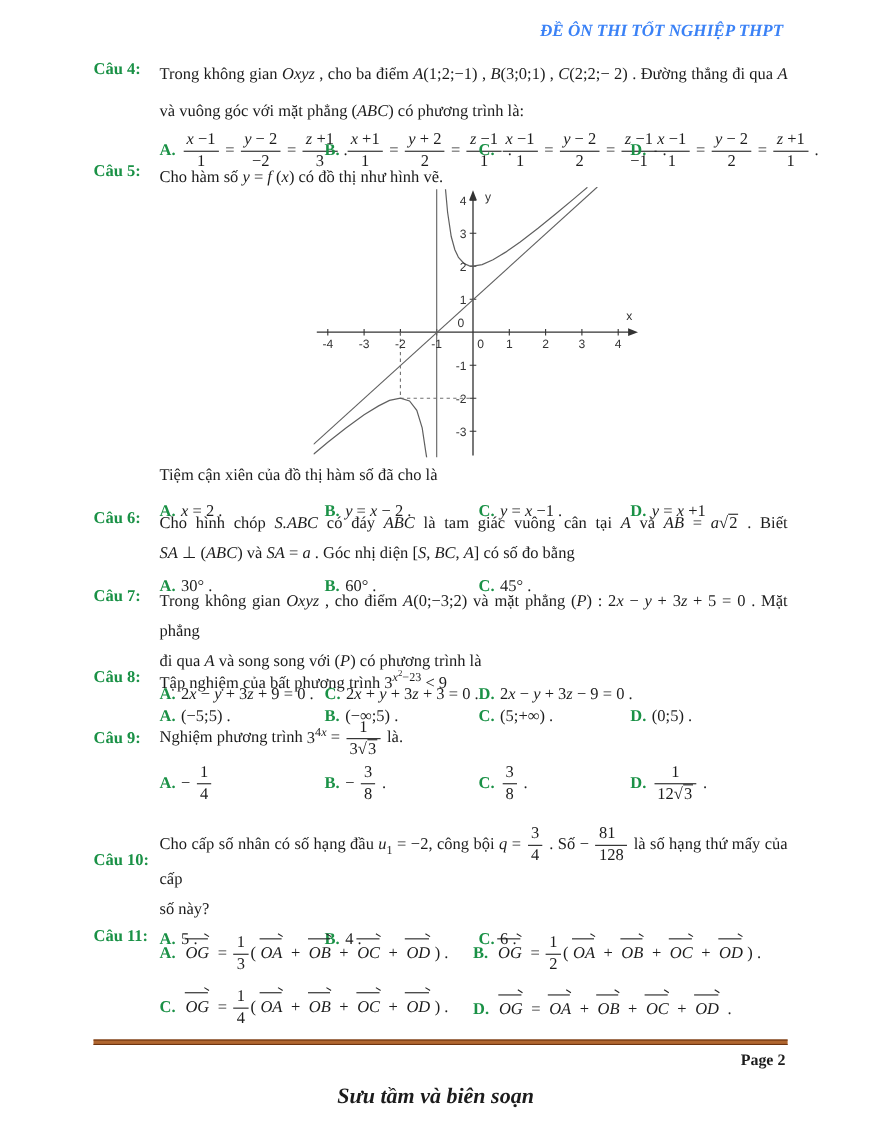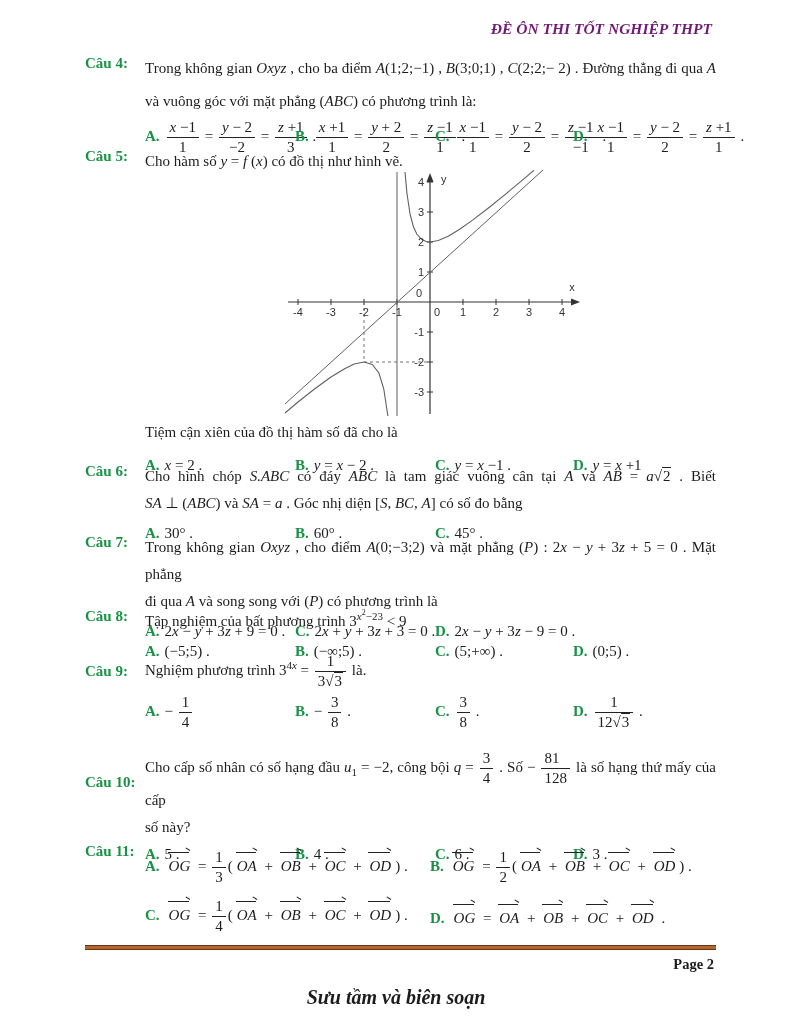--- a/index.html
+++ b/index.html
@@ -1,18 +1,18 @@
 <!DOCTYPE html>
 <html style="--green: #1a9146;"><head>
 <meta charset="utf-8">
 <style>
   html,body{margin:0;padding:0;background:#ffffff;}
   body{width:792px;height:1024px;position:relative;overflow:hidden;
        font-family:"Liberation Serif",serif;color:#1c1c1c;font-size:15px;}
-  .header{position:absolute;top:20px;right:80px;font-weight:bold;font-style:italic;font-size:15.5px;color:#701a75;}
+  .header{position:absolute;top:20px;right:80px;font-weight:bold;font-style:italic;font-size:15.5px;color:#3b82f6;}
   .q{position:absolute;left:85px;right:76px;}
   .qlabel{position:absolute;left:0;top:0;color:var(--green);font-weight:bold;white-space:nowrap;}
   .qbody{margin-left:60px;}
   .qline{line-height:27px;}
   .just{text-align:justify;text-align-last:justify;}
   .mt{margin-top:6px;}
   .opts{display:grid;grid-template-columns:150px 140px 138px auto;align-items:center;margin-top:4px;line-height:25px;}
   .opts2{display:grid;grid-template-columns:285px auto;row-gap:12px;align-items:center;margin-top:6px;line-height:25px;}
   .opt{white-space:nowrap;}
   .ol{color:var(--green);font-weight:bold;margin-right:5px;}
@@ -172,21 +172,20 @@
 
 <div class="q" style="top:750px">
   <span class="qlabel" style="top:24px">Câu 10:</span>
   <div class="qbody">
     <div class="qline just"><span class="tk-r">Cho cấp số nhân có số hạng đầu </span><span class="subw"><span><span class="tk-m">u</span></span><sub><span class="tk-r">1</span></sub></span><span class="tk-r"> = −2, công bội </span><span class="tk-m">q</span><span class="tk-r"> = </span><span class="frac"><span class="fn"><span class="tk-r">3</span></span><span class="fd"><span class="tk-r">4</span></span></span><span class="tk-r"> . Số </span><span class="tk-r">− </span><span class="frac"><span class="fn"><span class="tk-r">81</span></span><span class="fd"><span class="tk-r">128</span></span></span><span class="tk-r"> là số hạng thứ mấy của cấp</span></div>
     <div class="qline"><span class="tk-r">số này?</span></div>
     <div class="opts" style="margin-top:1px">
       <span class="opt"><span class="ol">A.</span><span><span class="tk-r">5 .</span></span></span>
       <span class="opt"><span class="ol">B.</span><span><span class="tk-r">4 .</span></span></span>
       <span class="opt"><span class="ol">C.</span><span><span class="tk-r">6 .</span></span></span>
-      <span class="opt"><span class="ol">D.</span><span><span class="tk-r">3 .</span></span></span>
     </div>
   </div>
 </div>
 
 <div class="q" style="top:843px">
   <span class="qlabel">Câu 11:</span>
   <div class="qbody">
     <div class="opts2">
       <span class="opt"><span class="ol">A.</span><span><span class="vec"><span class="arr"></span><span class="vb">OG</span></span><span class="tk-r"> = </span><span class="frac"><span class="fn"><span class="tk-r">1</span></span><span class="fd"><span class="tk-r">3</span></span></span><span class="tk-r">(</span><span class="vec"><span class="arr"></span><span class="vb">OA</span></span><span class="tk-r"> + </span><span class="vec"><span class="arr"></span><span class="vb">OB</span></span><span class="tk-r"> + </span><span class="vec"><span class="arr"></span><span class="vb">OC</span></span><span class="tk-r"> + </span><span class="vec"><span class="arr"></span><span class="vb">OD</span></span><span class="tk-r">) .</span></span></span>
       <span class="opt"><span class="ol">B.</span><span><span class="vec"><span class="arr"></span><span class="vb">OG</span></span><span class="tk-r"> = </span><span class="frac"><span class="fn"><span class="tk-r">1</span></span><span class="fd"><span class="tk-r">2</span></span></span><span class="tk-r">(</span><span class="vec"><span class="arr"></span><span class="vb">OA</span></span><span class="tk-r"> + </span><span class="vec"><span class="arr"></span><span class="vb">OB</span></span><span class="tk-r"> + </span><span class="vec"><span class="arr"></span><span class="vb">OC</span></span><span class="tk-r"> + </span><span class="vec"><span class="arr"></span><span class="vb">OD</span></span><span class="tk-r">) .</span></span></span>

